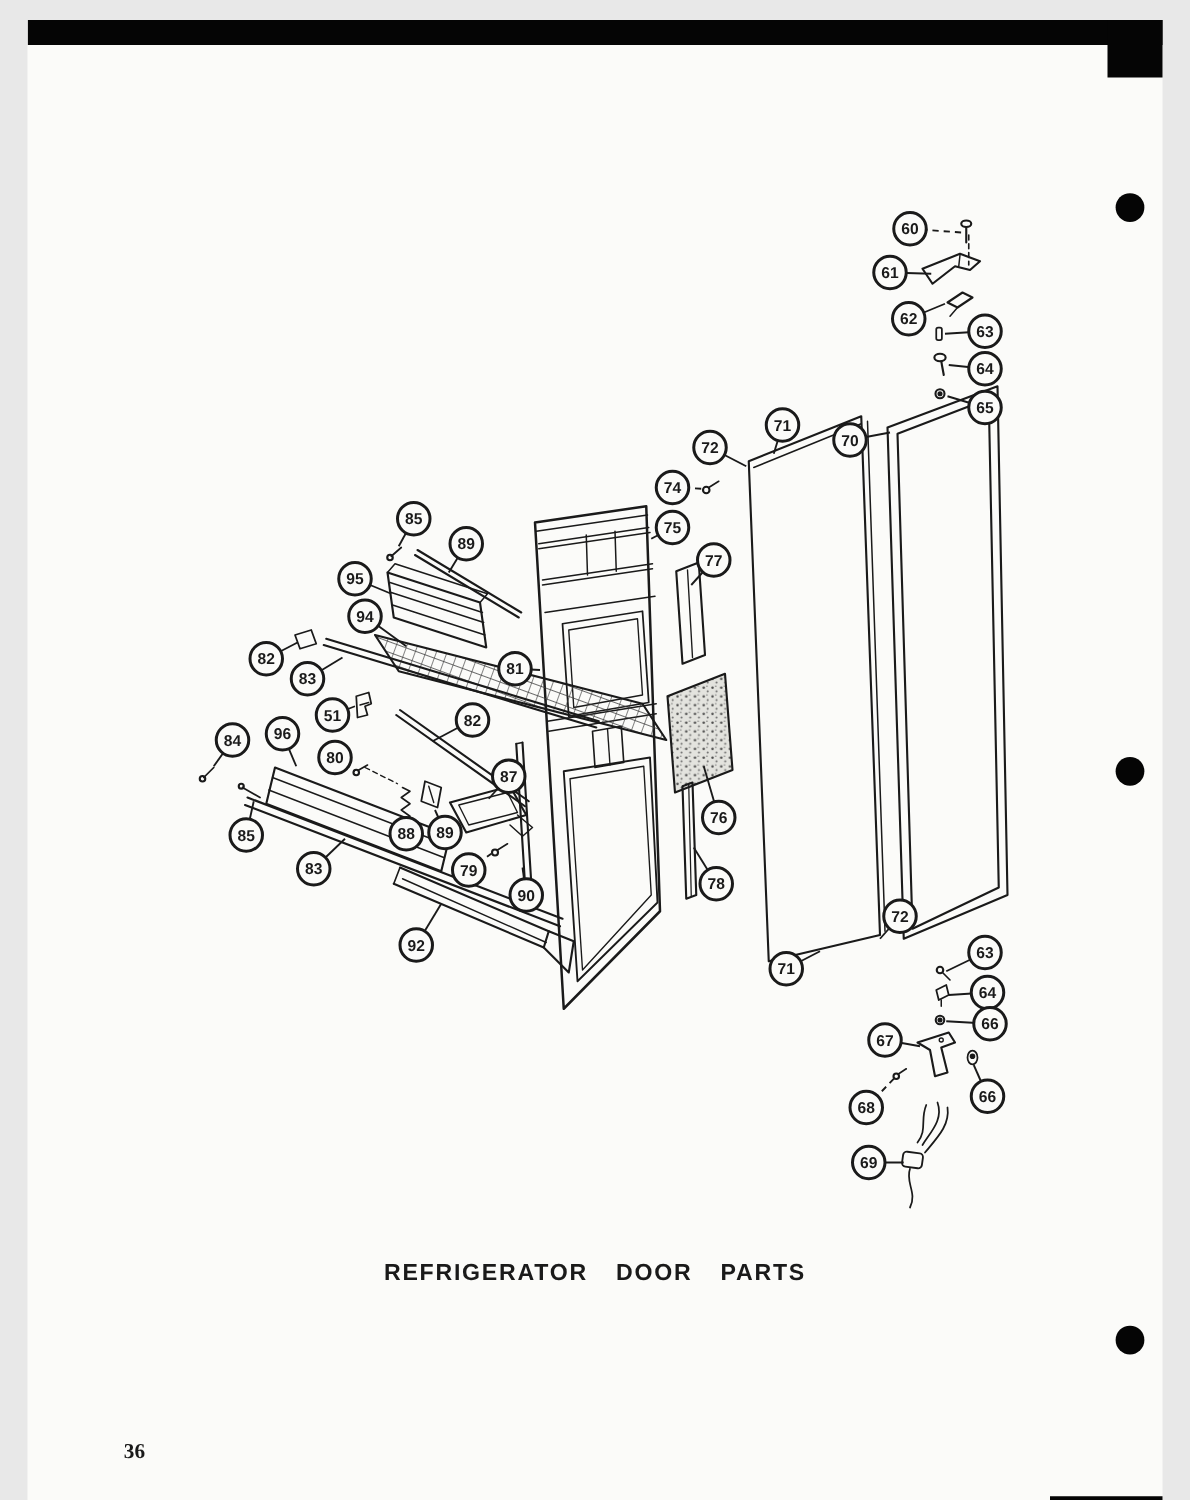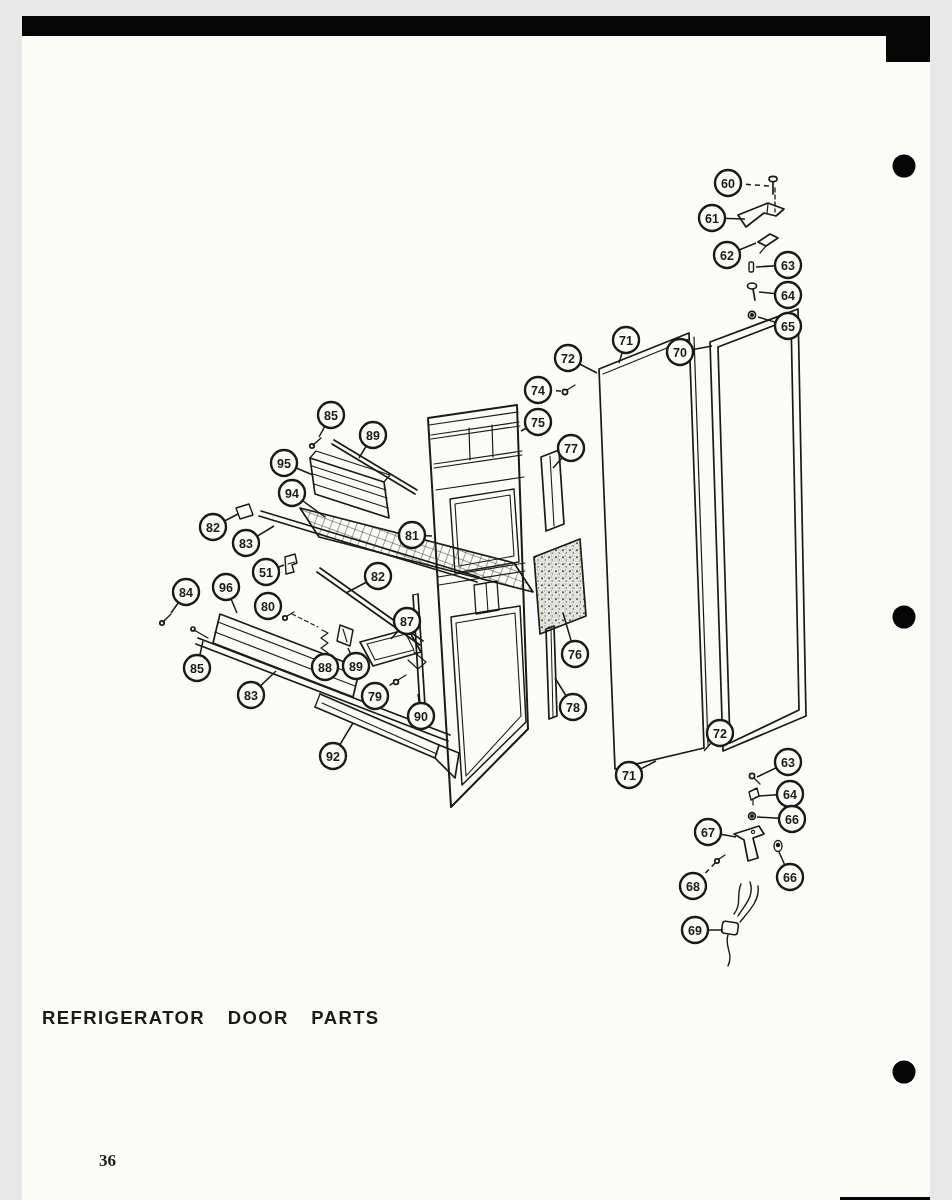--- a/index.html
+++ b/index.html
@@ -5,22 +5,22 @@
   :root { --ink:#1a1a1a; --paper:#fbfbf9; }
   html,body { margin:0; padding:0; background:#e8e8e8; }
   .page {
     position:relative; width:908px; height:1200px; margin:16px auto;
     background:var(--paper); overflow:hidden;
     font-family:"Liberation Sans", sans-serif; color:var(--ink);
   }
   .diagram-svg { position:absolute; left:0; top:0; }
   .figure-caption {
     position:absolute; left:0; top:991px; width:100%;
-    font-weight:bold; font-size:18.5px;
-    letter-spacing:1.4px; word-spacing:16px; color:var(--ink);padding-left:20px;
+    text-align:center; font-weight:bold; font-size:18.5px;
+    letter-spacing:1.4px; word-spacing:16px; color:var(--ink);
   }
   .page-number {
     position:absolute; left:77px; top:1135px;
     font-family:"Liberation Serif", serif; font-weight:bold; font-size:17px;
     color:var(--ink);
   }
 </style>
 </head>
 <body>
 

